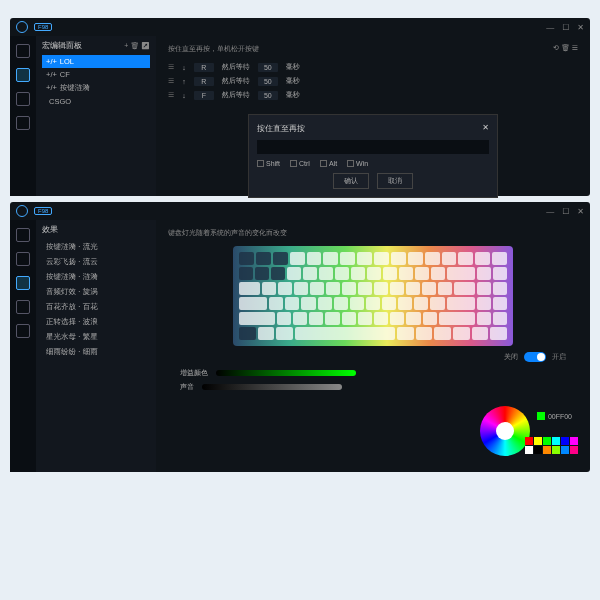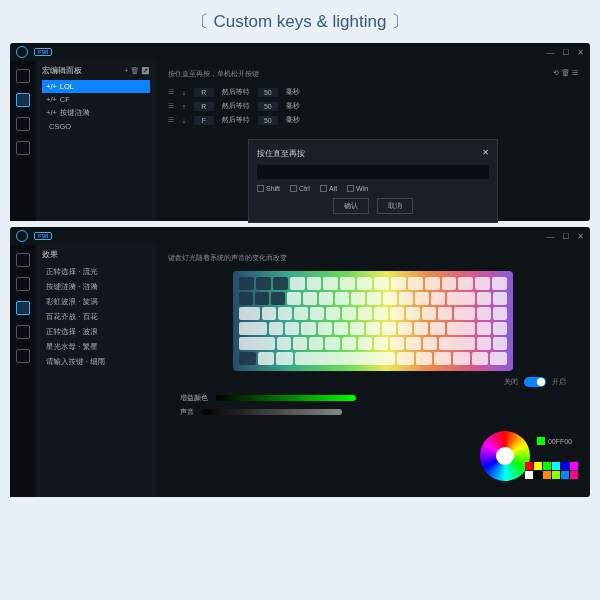--- a/index.html
+++ b/index.html
@@ -58,21 +58,20 @@
 .wheel::after{content:"";position:absolute;inset:16px;background:#fff;border-radius:50%}
 .swatch-label{position:absolute;right:18px;bottom:52px;font-size:7px;color:#aaa;display:flex;align-items:center;gap:3px}
 .sw{width:8px;height:8px;background:#0f0}
 .swatches{position:absolute;right:12px;bottom:18px;display:grid;grid-template-columns:repeat(6,8px);gap:1px}
 .swc{width:8px;height:8px}
 </style>
 </head>
 <body>
 
 <div class="hero">
-  <h2>〔 Custom keys &amp; lighting 〕</h2>
 </div>
 
 <div class="app app1">
   <div class="titlebar">
     <div class="titlebar-left">
       <div class="logo"></div>
       <span class="badge">F98</span>
     </div>
     <div class="winbtns">
       <span>—</span>
@@ -181,27 +180,28 @@
       <div class="sideicon"></div>
       <div class="sideicon active"></div>
       <div class="sideicon"></div>
       <div class="sideicon"></div>
     </div>
     <div class="panel">
       <div class="panel-title">
         <span>效果</span>
       </div>
       <div id="effect-list">
-          <div class="effect-item">正转选择 · 流光</div>
+          <div class="effect-item">按键涟漪 · 流光</div>
+          <div class="effect-item">云彩飞扬 · 流云</div>
           <div class="effect-item">按键涟漪 · 涟漪</div>
-          <div class="effect-item">彩虹波浪 · 旋涡</div>
+          <div class="effect-item">音频灯效 · 旋涡</div>
           <div class="effect-item">百花齐放 · 百花</div>
           <div class="effect-item">正转选择 · 波浪</div>
           <div class="effect-item">星光水母 · 繁星</div>
-          <div class="effect-item">请输入按键 · 细雨</div>
+          <div class="effect-item">细雨纷纷 · 细雨</div>
         </div>
     </div>
     <div class="content">
       <div class="kb-desc">键盘灯光随着系统的声音的变化而改变</div>
       <div class="kb-img">
         <div class="kb-keys" id="kb-keys">
             <div class="kb-row">
               <div class="kb-key dark" style="flex: 1 1 0%;"></div>
               <div class="kb-key dark" style="flex: 1 1 0%;"></div>
               <div class="kb-key dark" style="flex: 1 1 0%;"></div>

